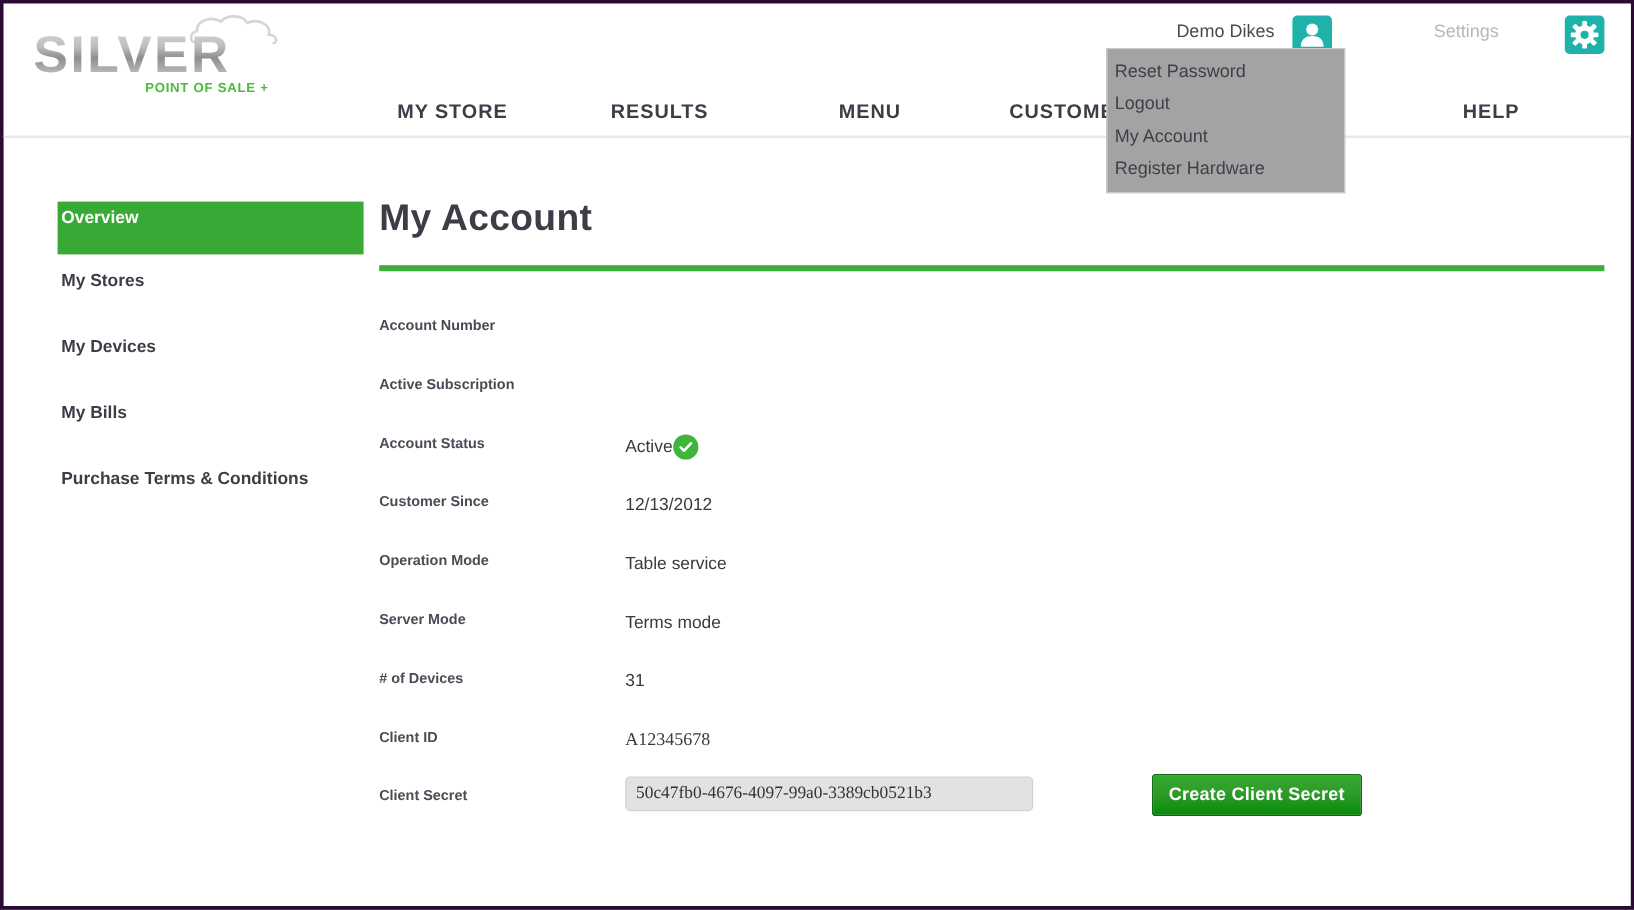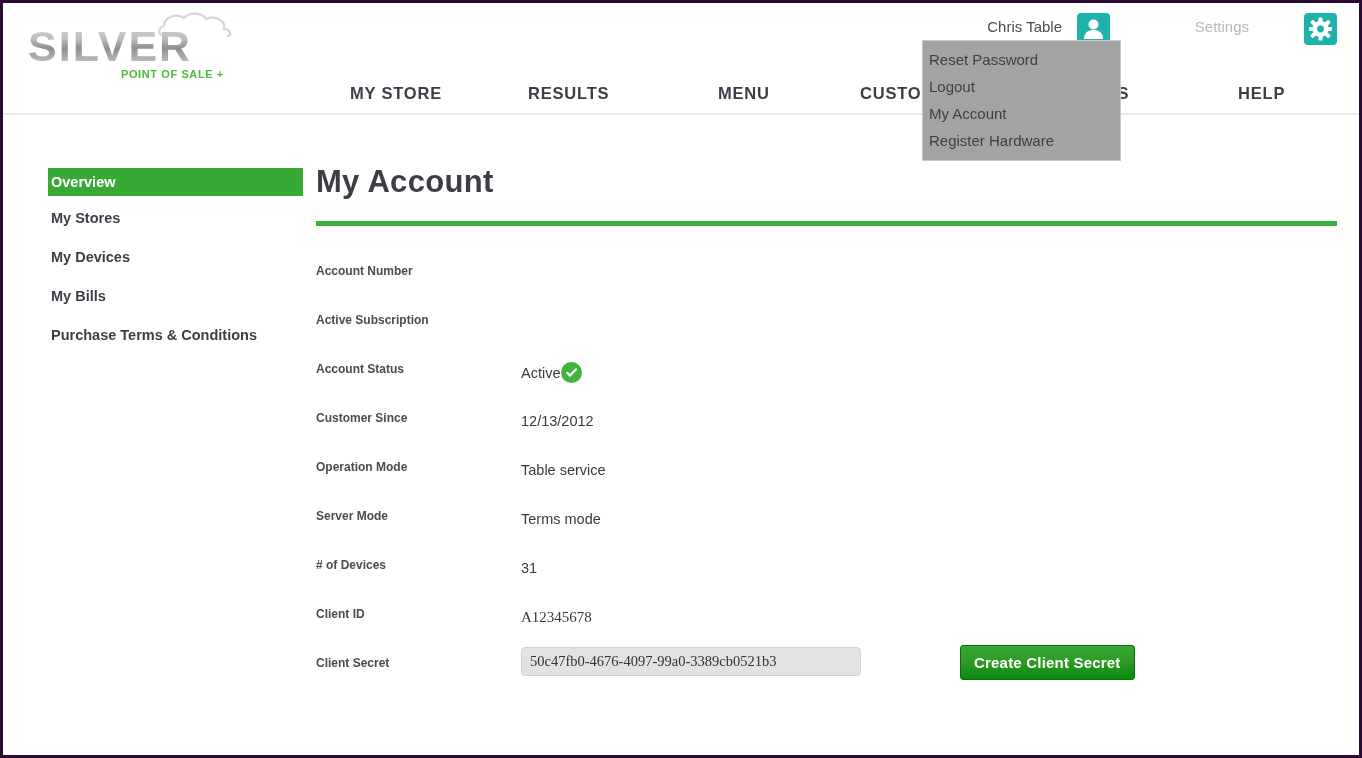--- a/index.html
+++ b/index.html
@@ -112,21 +112,20 @@
   }
 
   
   #nav {
     position: absolute;
     left: 0;
     top: 74px;
     width: 100%;
     height: 38px;
     border-bottom: 2px solid #e8e8e8;
-    padding-left: 19px;
   }
 
   #nav-inner {
     position: relative;
     height: 36px;
     padding-left: 325px;
   }
 
   .nav-item {
     position: absolute;
@@ -174,21 +173,21 @@
     position: absolute;
     left: 45px;
     top: 53px;
     width: 255px;
   }
 
   .side-item {
     font-size: 14.5px;
     font-weight: bold;
     color: #3d3d47;
-    padding: 6px 0 6px 3px;
+    padding: 6px 0 22px 3px;
     margin-bottom: 11px;
     cursor: pointer;
     white-space: nowrap;
   }
 
   .side-item.active {
     background: #39a935;
     color: #ffffff;
     padding-left: 3px;
     margin-bottom: 8px;
@@ -306,21 +305,21 @@
 
     <div id="logo">
       <svg id="logo-cloud" viewBox="0 0 78 26">
         <path d="M4 24 C0 24 0 16 6 15 C6 6 18 2 26 7 C31 1 44 1 48 8 C58 4 68 10 66 18 C72 18 74 24 70 25" fill="none" stroke="#d6d6d6" stroke-width="2.2" stroke-linecap="round"></path>
       </svg>
       <div id="logo-word">SILVER</div>
       <div id="logo-sub">POINT OF SALE +</div>
     </div>
 
     <div id="user-area">
-      <div id="user-name">Chris Table</div>
+      <div id="user-name">Demo Dikes</div>
 
       <div id="user-icon-box" class="teal-icon-box">
         <svg width="33" height="32" viewBox="0 0 33 32">
           <circle cx="16.5" cy="11.5" r="5" fill="#ffffff"></circle>
           <path d="M7 26 C7 19.5 11.2 17 16.5 17 C21.8 17 26 19.5 26 26 Z" fill="#ffffff"></path>
         </svg>
       </div>
 
       <div id="settings-label">Settings</div>
 

